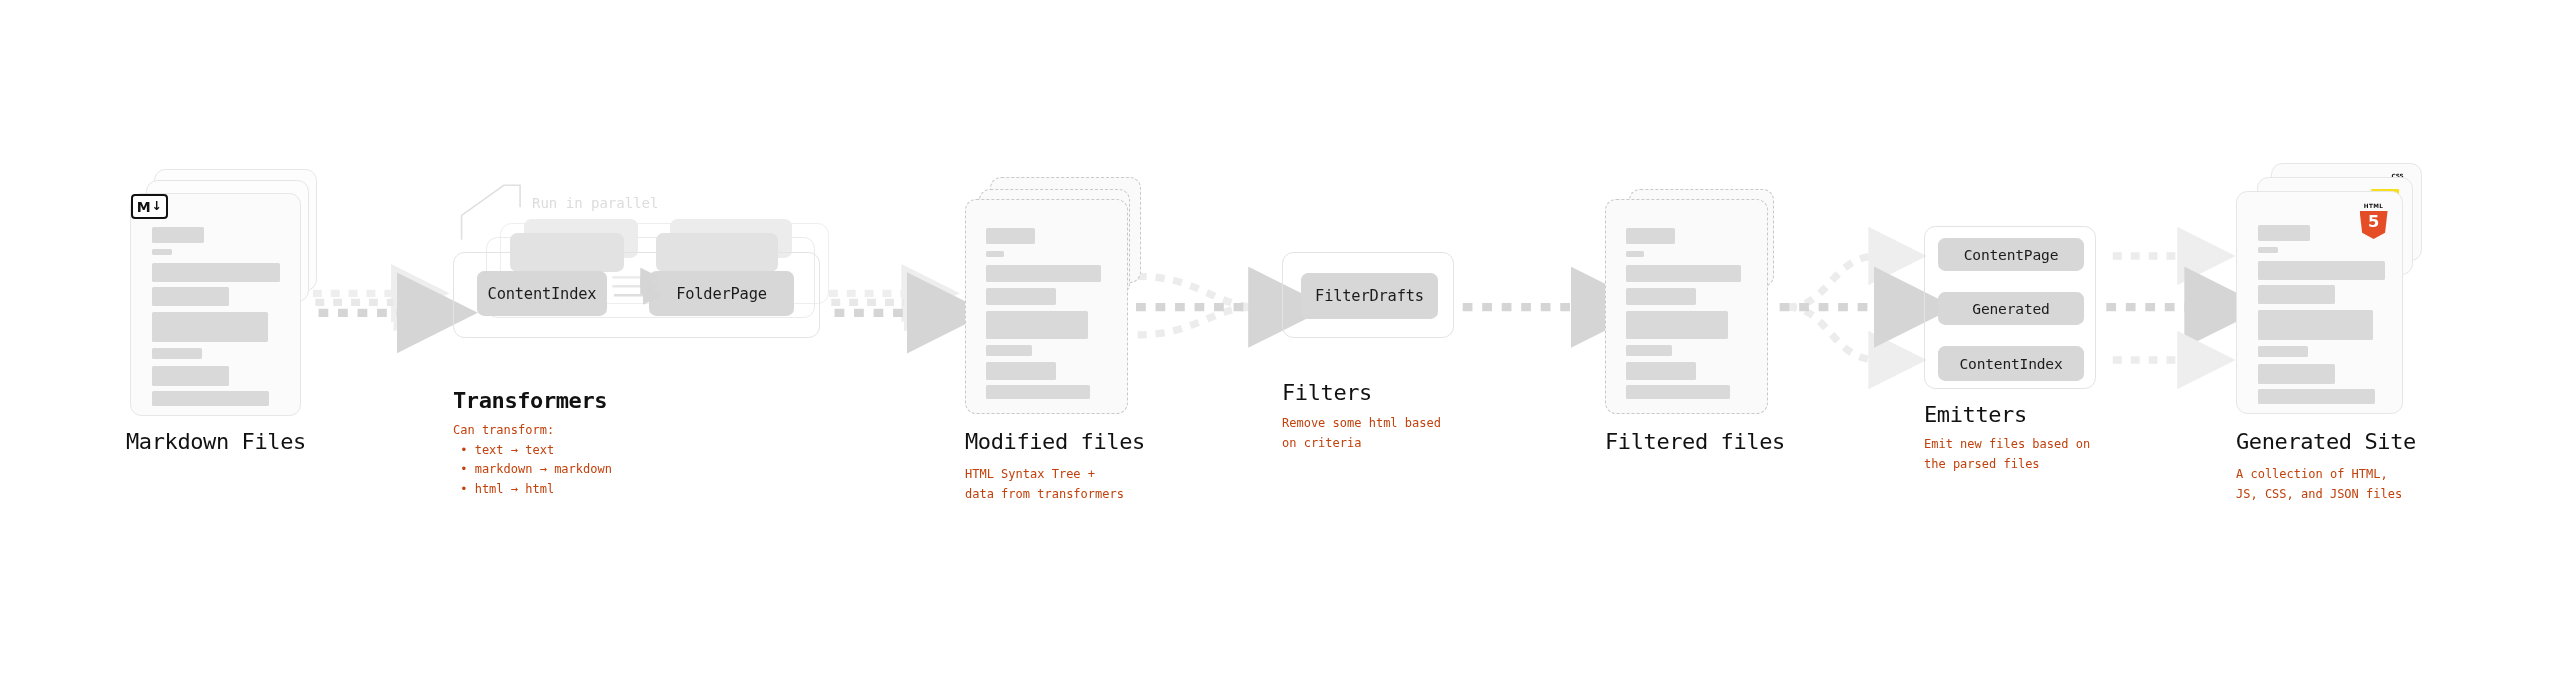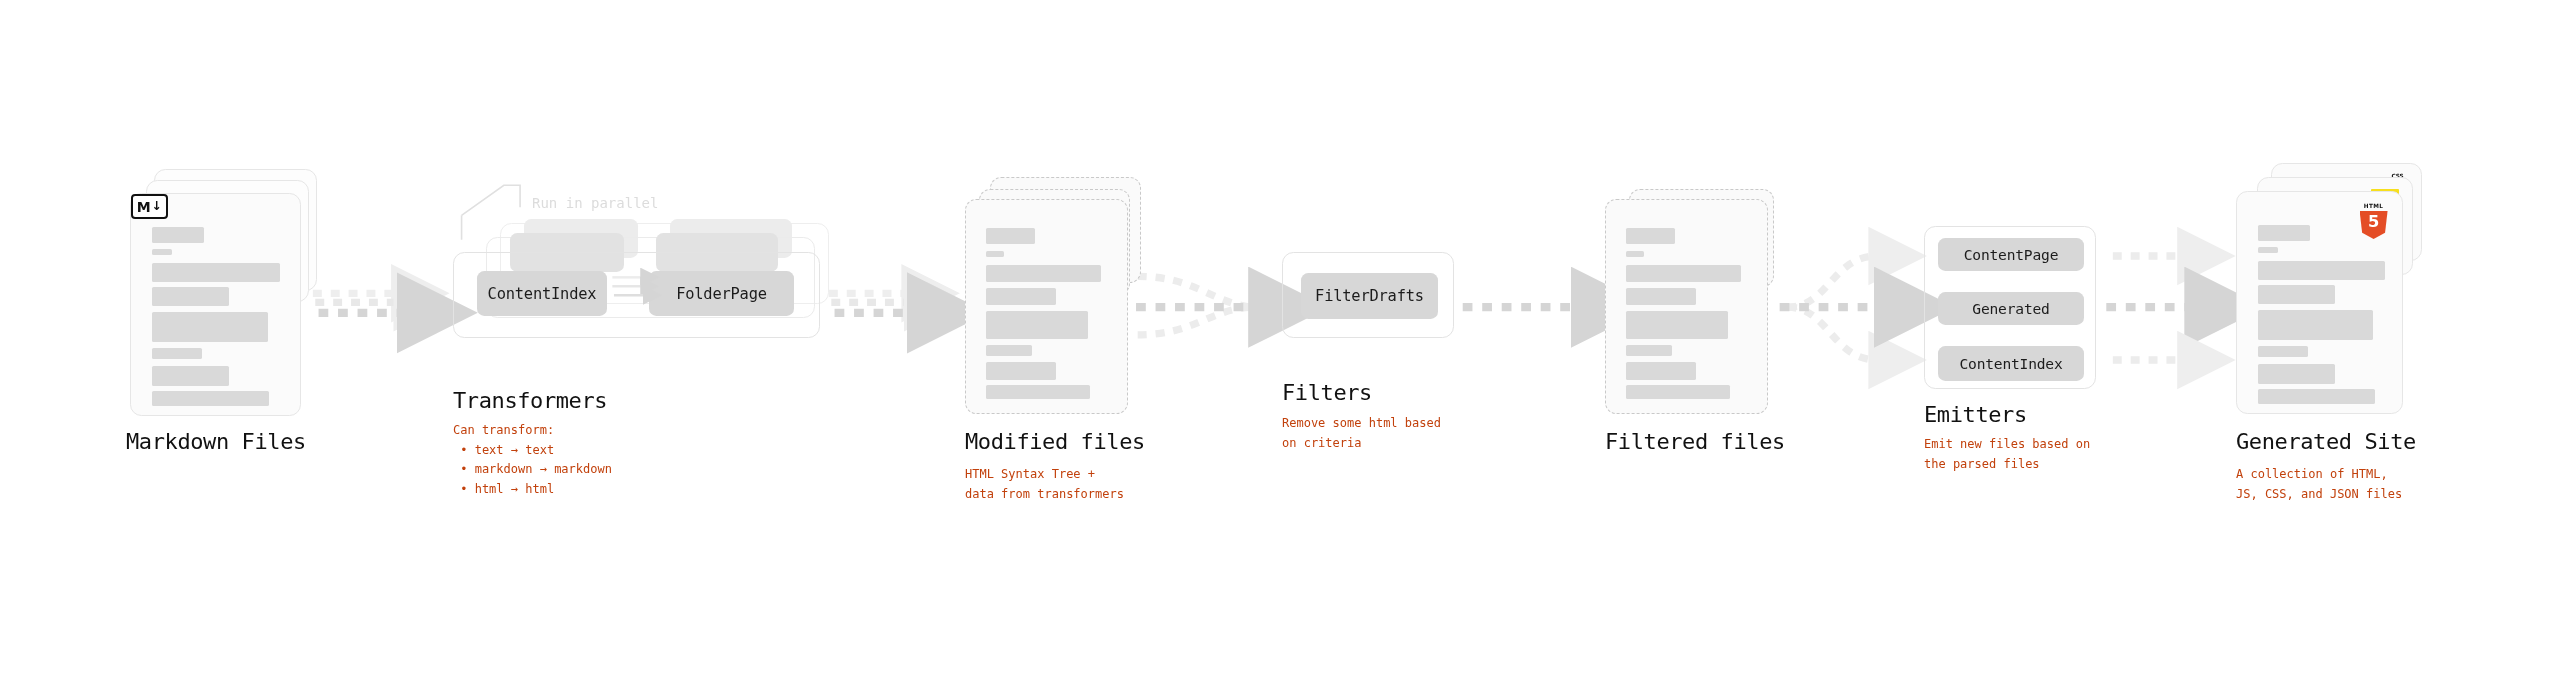--- a/index.html
+++ b/index.html
@@ -167,21 +167,21 @@
     <div class="proc" style="left:453px;top:252px;width:367px;height:86px;">
       <div class="pill" style="left:23px;top:18px;width:130px;height:45px;">ContentIndex</div>
       <div class="pill" style="left:195px;top:18px;width:145px;height:45px;">FolderPage</div>
       <svg width="367" height="86" style="position:absolute;left:0;top:0;pointer-events:none;" viewBox="0 0 452 106">
         <path d="M195,30 L233,30" stroke="#ececec" stroke-width="3" fill="none" marker-end="url(#ah)"></path>
         <path d="M195,41 L233,41" stroke="#e6e6e6" stroke-width="3" fill="none" marker-end="url(#ah)"></path>
         <path d="M197,52 L236,52" stroke="#dedede" stroke-width="3" fill="none" marker-end="url(#ah)"></path>
       </svg>
     </div>
 
-    <div class="title" style="left:453px;top:388px;">Transformers</div>
+    <div class="title" style="left:453px;top:388px;font-weight:bold;">Transformers</div>
     <div class="sub" style="left:453px;top:421px;">Can transform:
  • text → text
  • markdown → markdown
  • html → html</div>
   </div>
 
   <div class="node">
     <div class="card dashed" style="left:990px;top:177px;width:151px;height:106px;"></div>
     <div class="card dashed" style="left:979px;top:189px;width:151px;height:106px;"></div>
     <div class="card dashed" style="left:965px;top:199px;width:163px;height:215px;">

